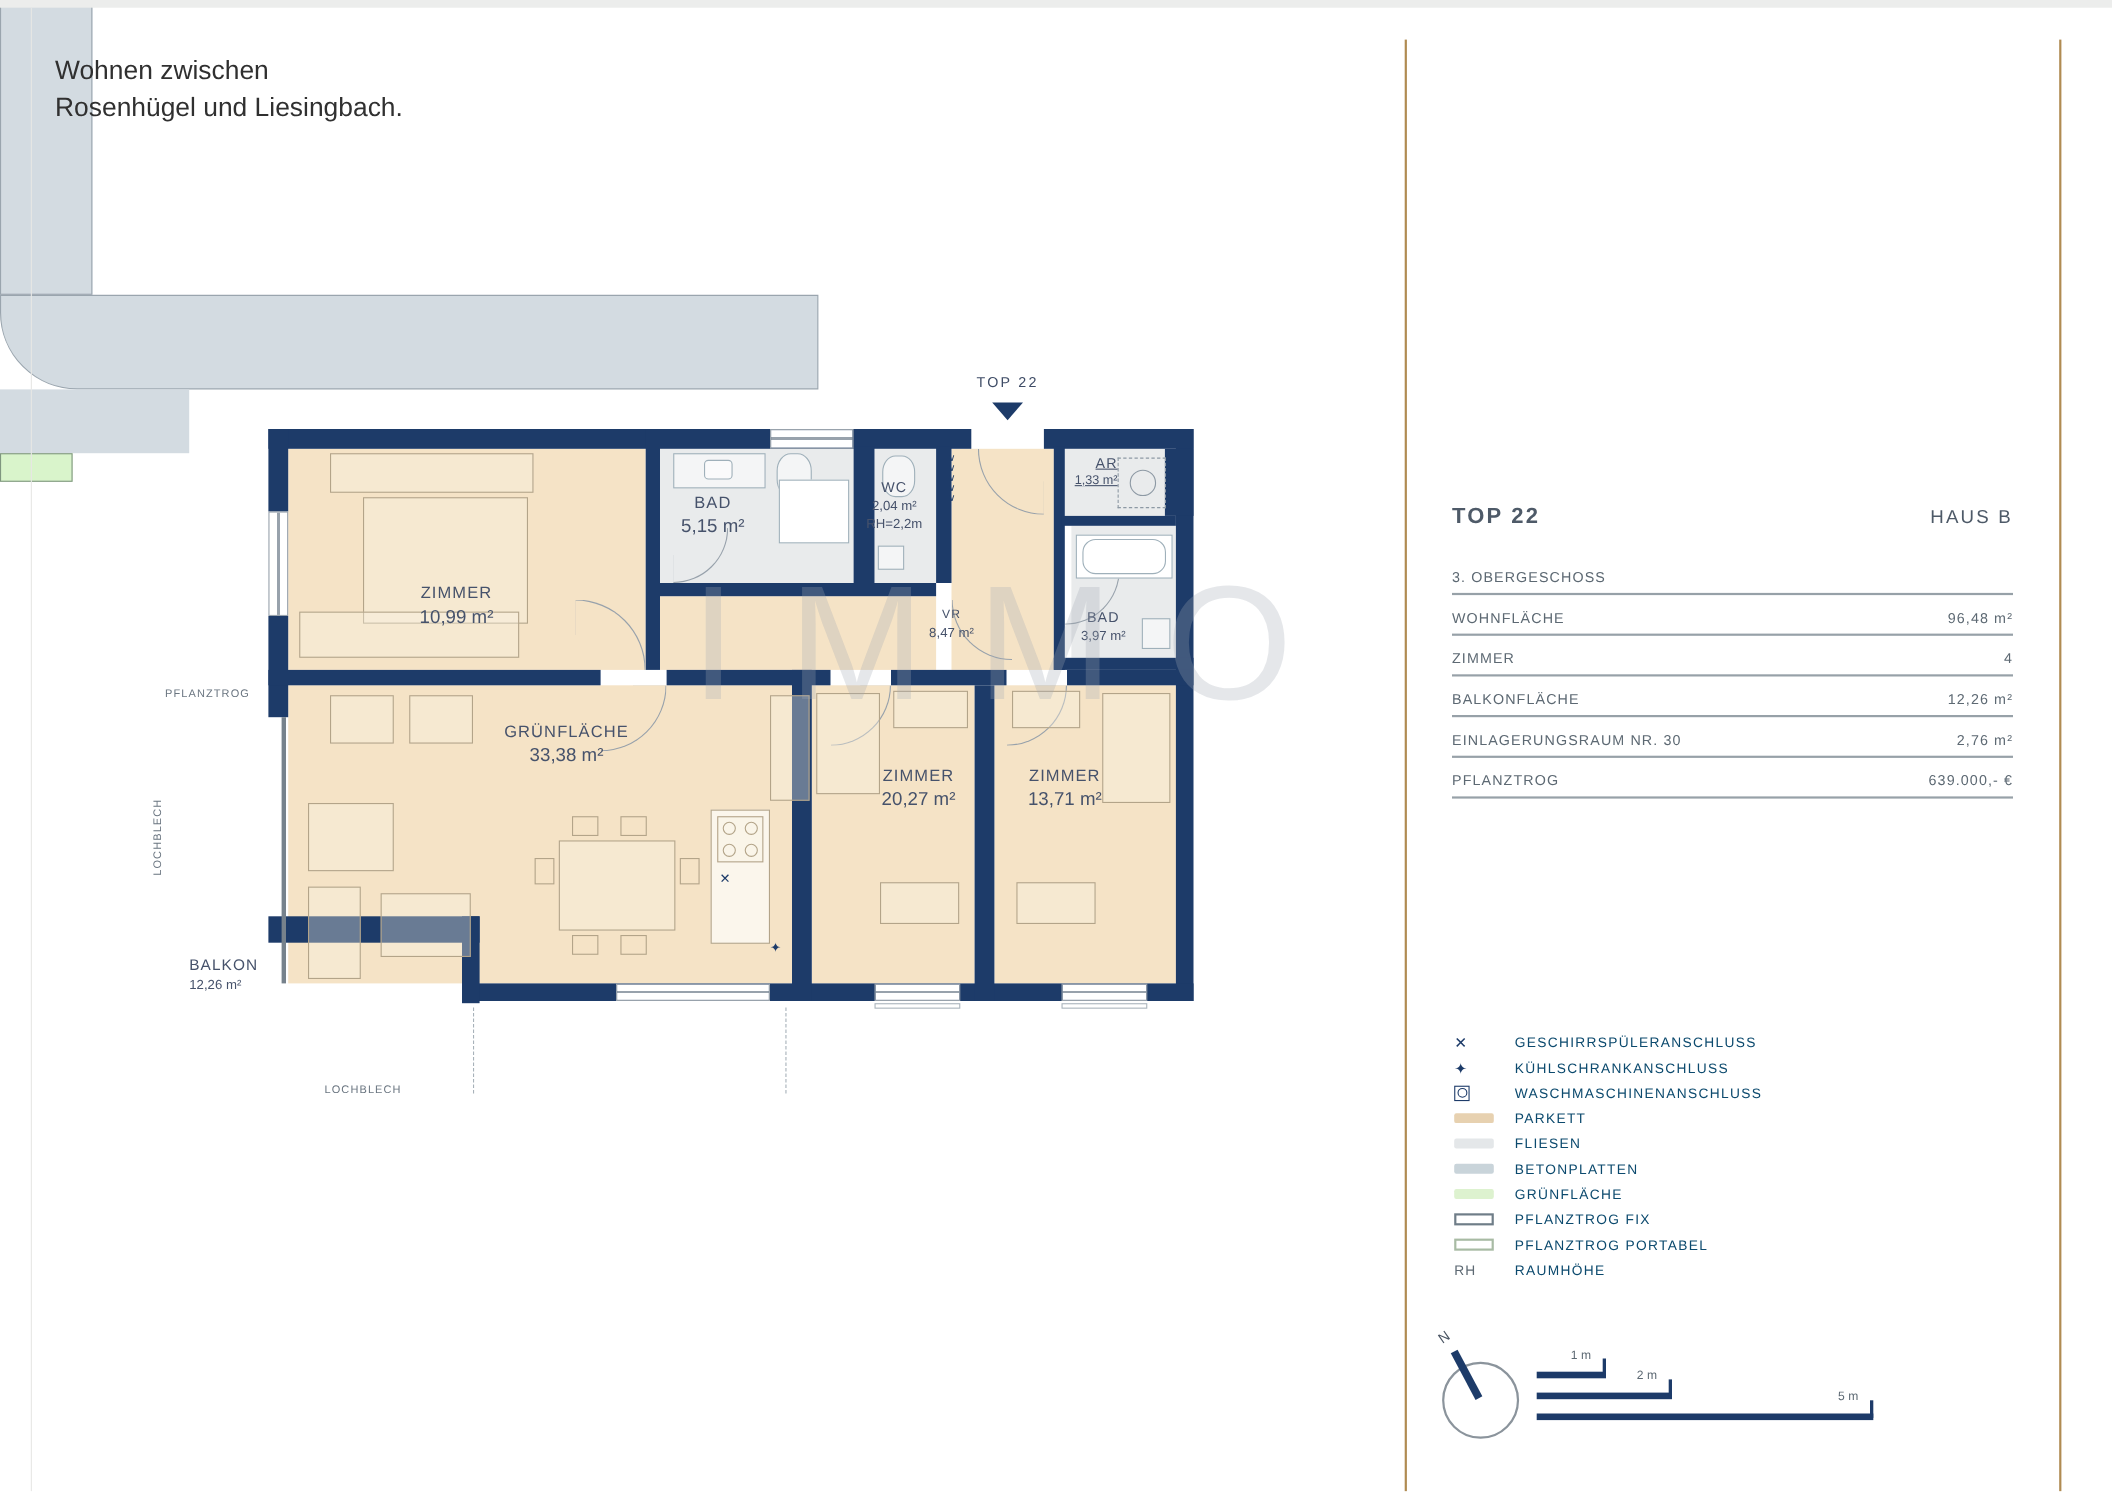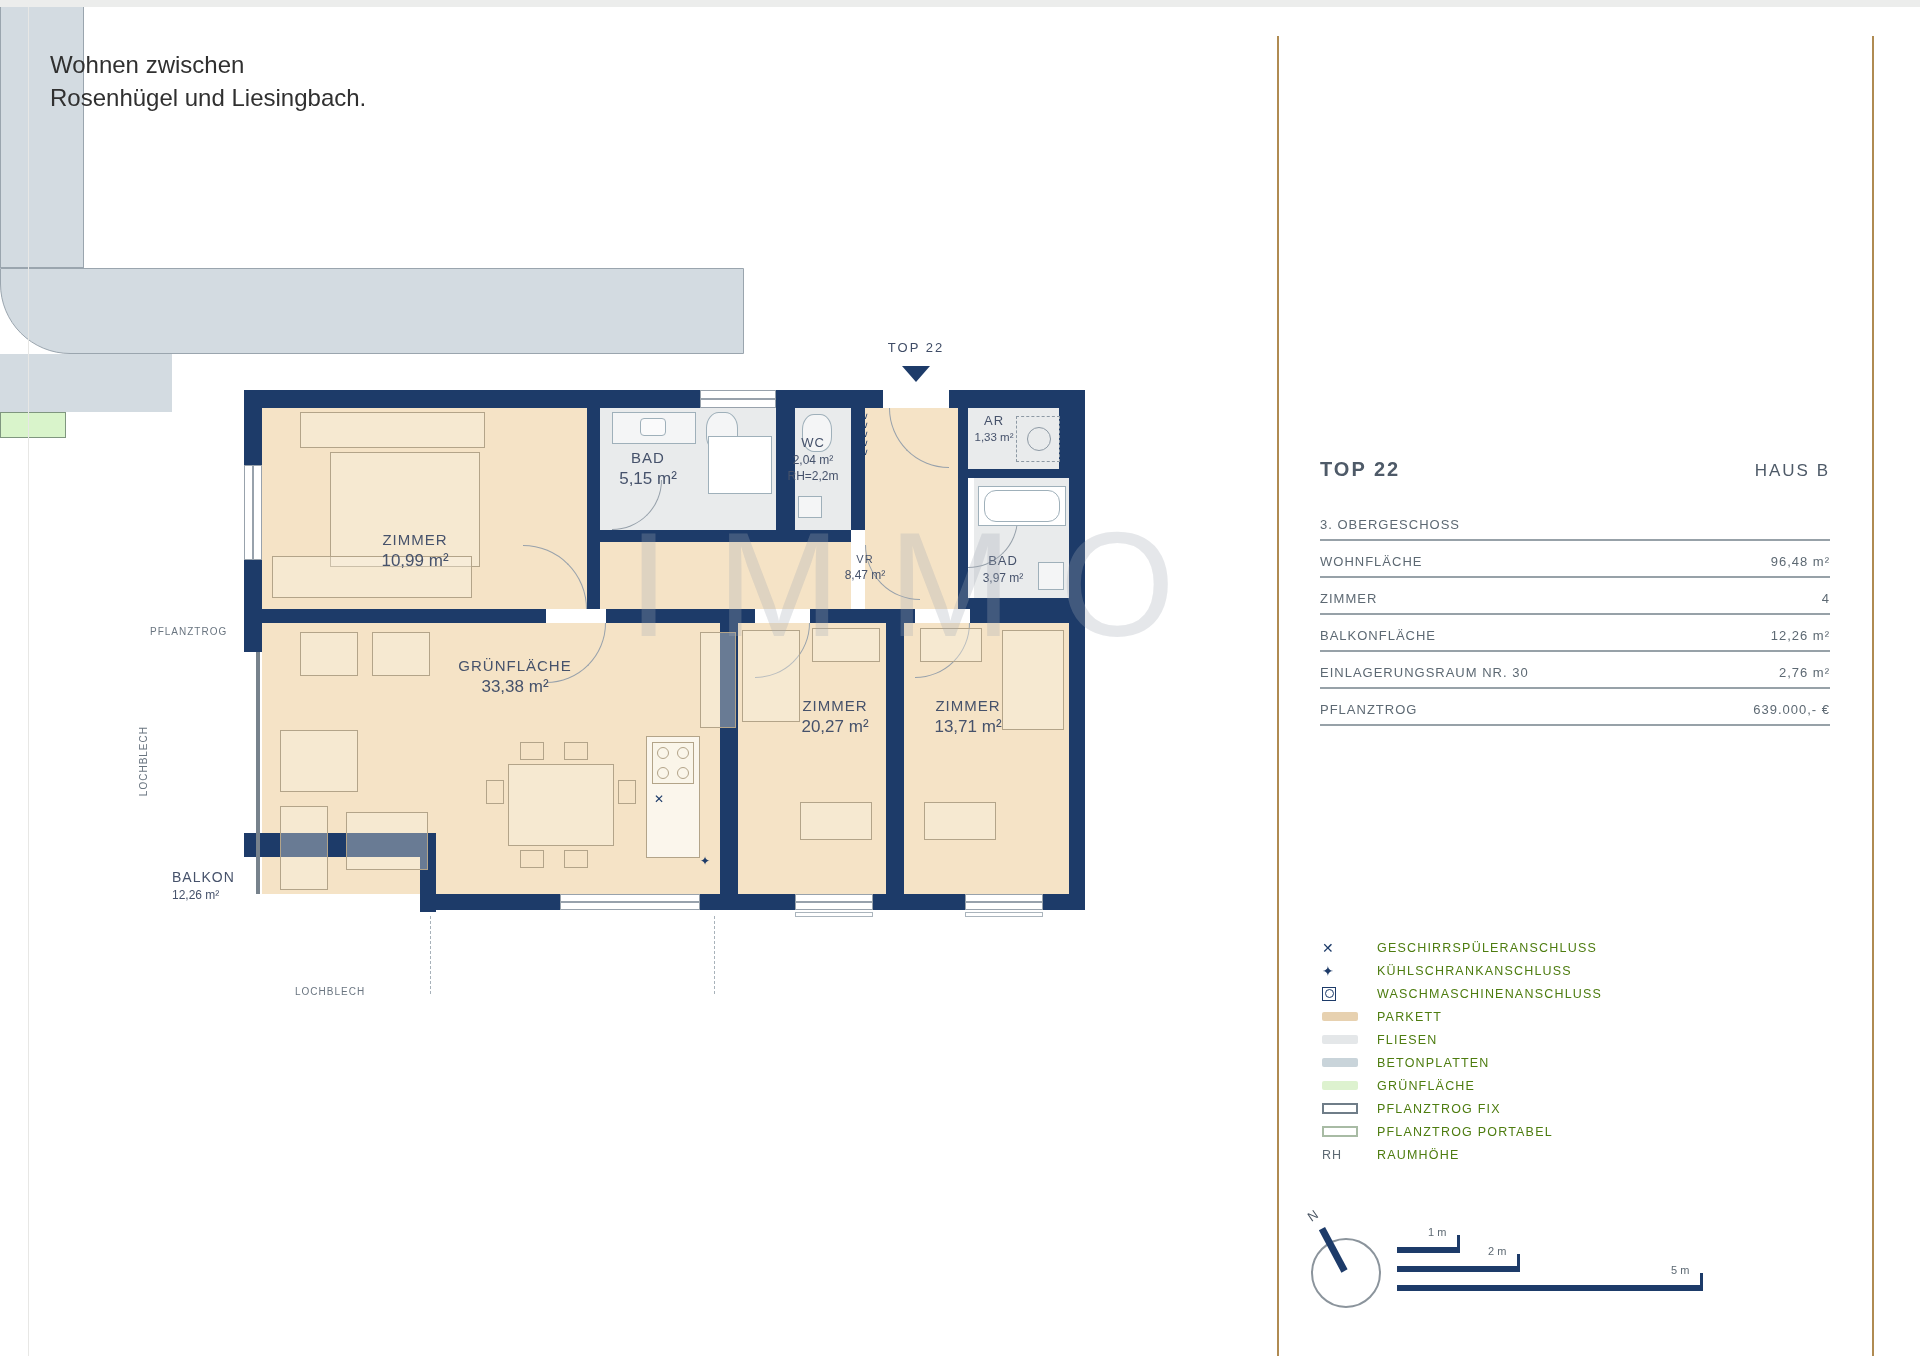--- a/index.html
+++ b/index.html
@@ -26,21 +26,21 @@
   .rarea{font-size:17px;display:block;}
   .rnote{font-size:12px;display:block;}
   .tinylab{position:absolute;font-size:10px;letter-spacing:1px;color:#6a7580;z-index:4;}
   .wm{position:absolute;color:rgba(160,170,180,0.28);font-weight:400;z-index:6;white-space:nowrap;}
   .glyphsym{position:absolute;color:#1d3b69;z-index:4;}
   .trow{height:37px;display:flex;justify-content:space-between;align-items:flex-end;
         padding-bottom:7px;box-sizing:border-box;border-bottom:2px solid #97a1a8;}
   .tlabel,.tval{font-size:13px;letter-spacing:1px;color:#5d6973;}
   .lrow{height:23px;display:flex;align-items:center;}
   .licon{width:55px;display:flex;align-items:center;}
-  .llabel{font-size:12.5px;letter-spacing:1.2px;color:#4d7c0f;}
+  .llabel{font-size:12.5px;letter-spacing:1.2px;color:#0c4a6e;}
   .lglyph{font-size:14px;color:#1d3b69;}
   .lswatch{width:36px;height:9px;border-radius:2px;display:inline-block;}
   .loutbox{width:36px;height:11px;border:2px solid;display:inline-block;box-sizing:border-box;background:#fff;}
   .lwm{width:14px;height:14px;border:1.5px solid #1d3b69;display:inline-flex;align-items:center;justify-content:center;box-sizing:border-box;}
   .lwm i{width:7px;height:7px;border:1px solid #1d3b69;border-radius:50%;display:block;}
   .lrh{font-size:12.5px;letter-spacing:1px;color:#5d6973;}
   .goldline{position:absolute;width:2px;background:#b08b52;}
   .bar{position:absolute;height:6px;background:#1d3b69;}
   .bartick{position:absolute;width:3px;height:16px;background:#1d3b69;}
   .barlab{position:absolute;font-size:11px;color:#5d6973;}
@@ -183,21 +183,21 @@
   </div>
   <div class="rlabel" style="left:598px;top:448px;width:100px;">
     <span class="rname">BAD</span>
     <span class="rarea">5,15 m²</span>
   </div>
   <div class="rlabel" style="left:780px;top:434px;width:66px;">
     <span class="rname" style="font-size:13px;">WC</span>
     <span class="rarea" style="font-size:12px;">2,04 m²</span>
     <span class="rnote">RH=2,2m</span>
   </div>
-  <div class="rlabel" style="left:972px;top:412px;width:44px;text-align:center;">
+  <div class="rlabel" style="left:972px;top:412px;width:44px;text-align:right;text-decoration:underline;">
     <span class="rname" style="font-size:13px;">AR</span>
     <span class="rarea" style="font-size:11.5px;">1,33 m²</span>
   </div>
   <div class="rlabel" style="left:968px;top:552px;width:70px;">
     <span class="rname" style="font-size:13px;">BAD</span>
     <span class="rarea" style="font-size:12px;">3,97 m²</span>
   </div>
   <div class="rlabel" style="left:830px;top:552px;width:70px;">
     <span class="rname" style="font-size:11px;">VR</span>
     <span class="rarea" style="font-size:12px;">8,47 m²</span>

